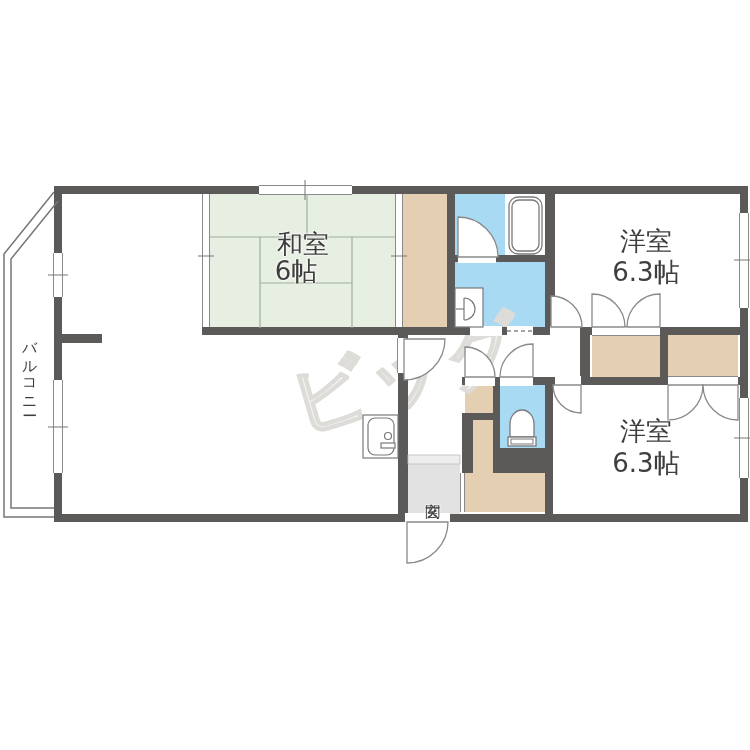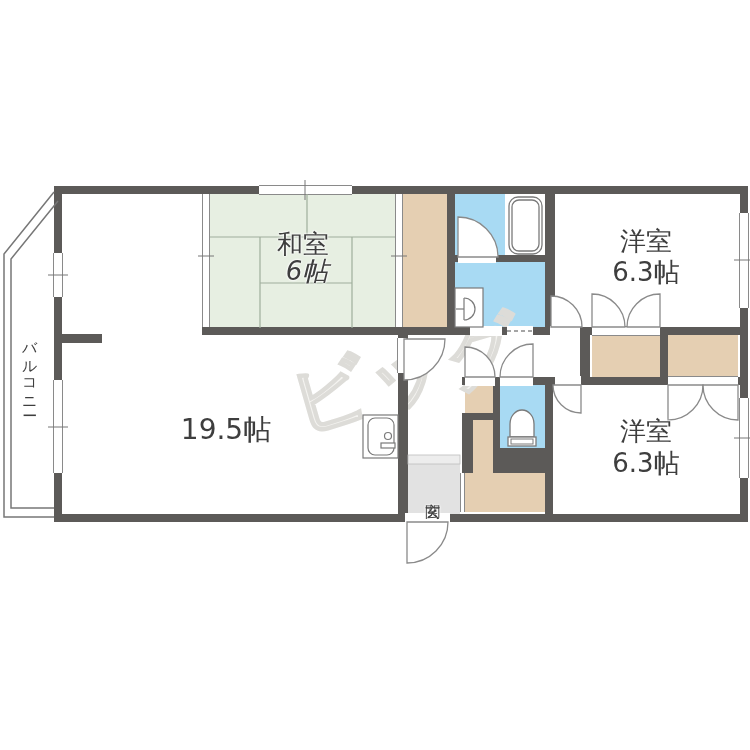--- a/index.html
+++ b/index.html
@@ -147,22 +147,21 @@
     </g>
     <g fill="#fff" stroke="#7a7a7a" stroke-width="1.2">
       <rect x="363" y="415" width="35" height="43"></rect>
       <rect x="368" y="418" width="26" height="37" rx="7"></rect>
       <circle cx="388" cy="436" r="3.5"></circle>
       <rect x="381" y="443" width="14" height="5"></rect>
     </g>
   </svg>
 
   <div class="label lbl-room" style="left:251px;top:231px;width:104px;">和室</div>
-  <div class="label lbl-room" style="left:255px;top:258px;width:104px;font-style:italic;">6帖</div>
+  <div class="label lbl-room" style="left:244px;top:258px;width:104px;">6帖</div>
   <div class="label lbl-room" style="left:594px;top:228px;width:104px;">洋室</div>
   <div class="label lbl-room" style="left:594px;top:259px;width:104px;">6.3帖</div>
   <div class="label lbl-room" style="left:594px;top:418px;width:104px;">洋室</div>
   <div class="label lbl-room" style="left:594px;top:450px;width:104px;">6.3帖</div>
-  <div class="label lbl-ldk" style="left:166px;top:415px;width:120px;">19.5帖</div>
   <div class="label lbl-vert" style="left:424px;top:468px;height:50px;">玄関</div>
   <div class="label lbl-vert" style="left:21px;top:320px;height:100px;">バルコニー</div>
 
 </div>
 
 </body></html>

